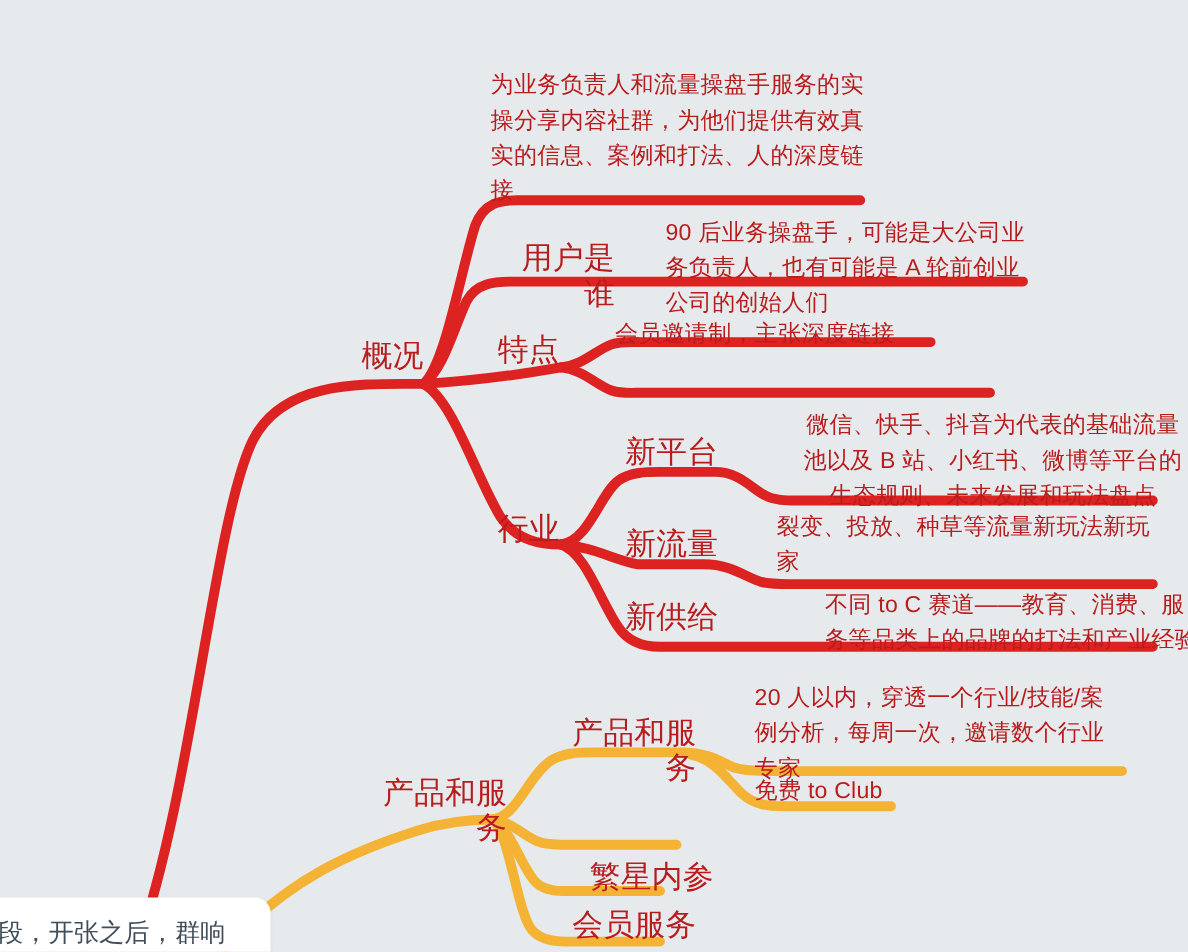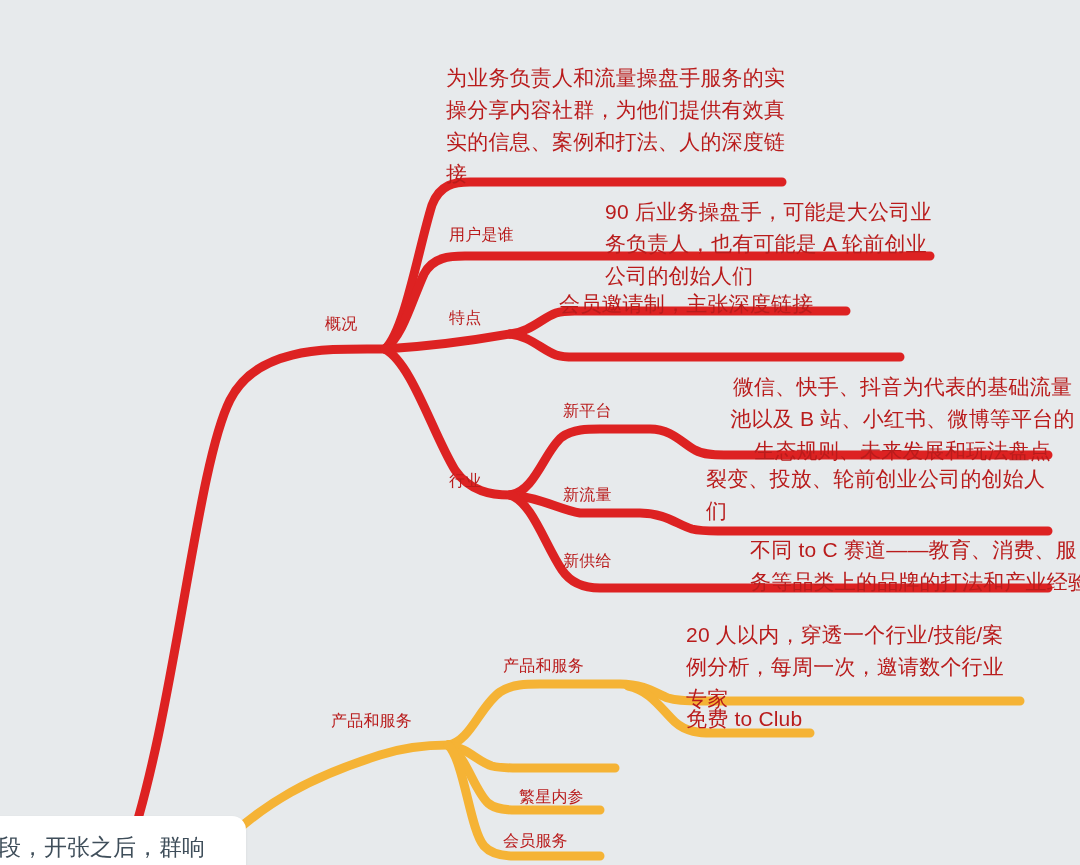--- a/index.html
+++ b/index.html
@@ -35,21 +35,22 @@
     font-size: 21px;
     line-height: 32px;
     letter-spacing: 0.2px;
     white-space: pre-wrap;
     pointer-events: auto;
   }
   .node-label.multiline {
     white-space: normal;
   }
   .topic {
-    font-size: 16px;
+    font-size: 28px;
+    text-align: right;
   }
   .leaf-card {
     position: absolute;
     background: #ffffff;
     border-radius: 14px;
     color: #3f4e5a;
     font-size: 23px;
     line-height: 34px;
     padding: 14px 18px 16px 14px;
     box-sizing: border-box;
@@ -98,21 +99,21 @@
 
 
   <div class="node-label topic" style="left:449px; top:465px; width:60px;">行业</div>
 
   <div class="node-label topic" style="left:563px; top:395px; width:90px;">新平台</div>
 
   <div class="node-label multiline" style="left:730px; top:371px; width:345px;text-align:center;">微信、快手、抖音为代表的基础流量池以及 B 站、小红书、微博等平台的生态规则、未来发展和玩法盘点</div>
 
   <div class="node-label topic" style="left:563px; top:479px; width:90px;">新流量</div>
 
-  <div class="node-label multiline" style="left:706px; top:463px; width:345px;">裂变、投放、轮前创业公司的创始人们</div>
+  <div class="node-label multiline" style="left:706px; top:463px; width:345px;">裂变、投放、种草等流量新玩法新玩家</div>
 
   <div class="node-label topic" style="left:563px; top:545px; width:90px;">新供给</div>
 
   <div class="node-label multiline" style="left:706px; top:534px; width:345px;margin-left:44px;">不同 to C 赛道——教育、消费、服务等品类上的品牌的打法和产业经验</div>
 
   <div class="node-label multiline" style="left:686px; top:619px; width:335px;">20 人以内，穿透一个行业/技能/案例分析，每周一次，邀请数个行业专家</div>
 
   <div class="node-label topic" style="left:503px; top:650px; width:130px;">产品和服务</div>
 
   <div class="node-label" style="left:686px; top:703px;">免费 to Club</div>

